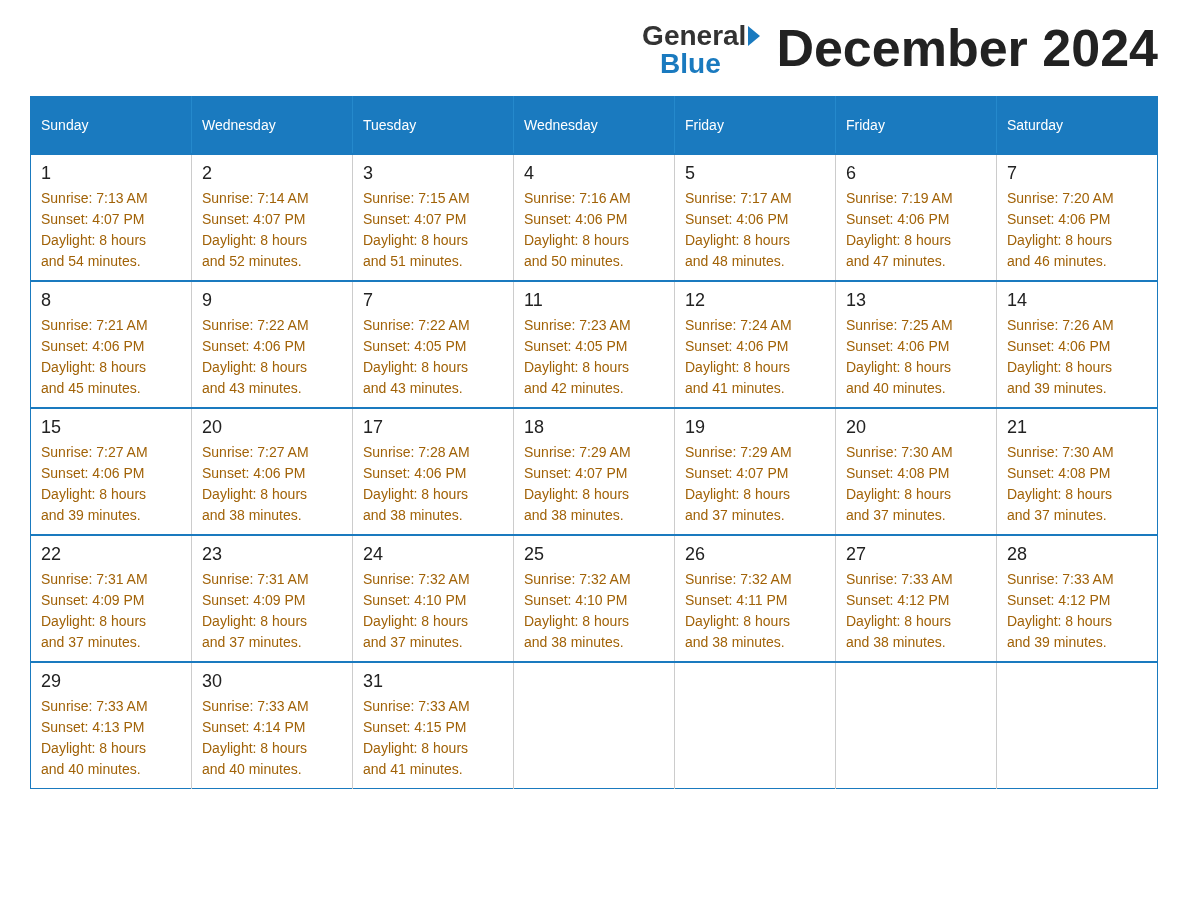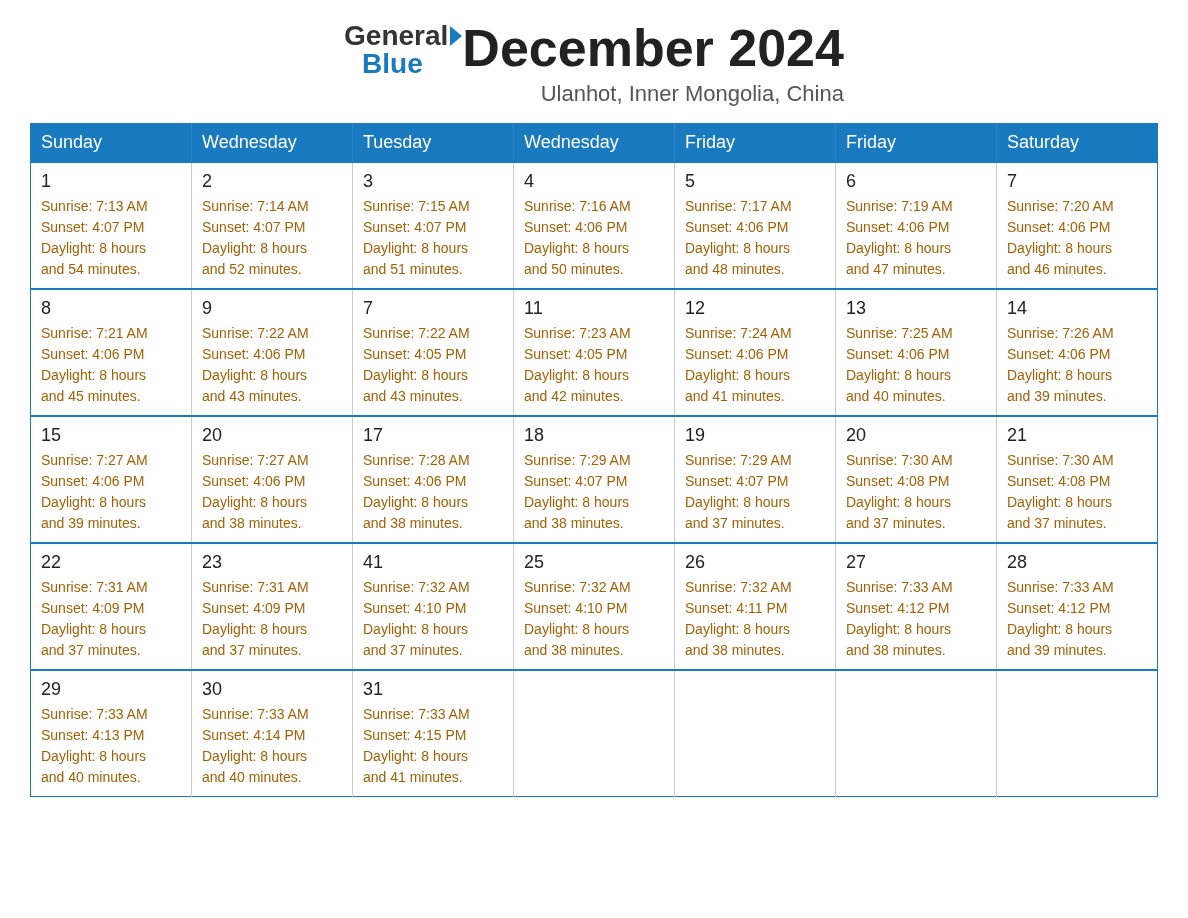--- a/index.html
+++ b/index.html
@@ -5,64 +5,65 @@
     * { box-sizing: border-box; margin: 0; padding: 0; }
     body {
       font-family: Arial, sans-serif;
       background: #fff;
       padding: 20px 30px;
       width: 1188px;
       min-height: 918px;
     }
     .header-area {
       display: flex;
-      justify-content: center;
+      justify-content: flex-end;
       align-items: flex-start;
       margin-bottom: 16px;
     }
     .logo-text-general {
       font-size: 28px;
       font-weight: bold;
       color: #333;
     }
     .logo-triangle {
       display: inline-block;
       width: 0;
       height: 0;
       border-left: 12px solid #1a7abf;
       border-top: 10px solid transparent;
       border-bottom: 10px solid transparent;
       margin-left: 2px;
       vertical-align: middle;
     }
     .title-area {
       text-align: right;
+      margin-left: 16px;
     }
     .month-title {
       font-size: 52px;
       font-weight: bold;
       color: #222;
       line-height: 1.1;
     }
     .subtitle {
       font-size: 22px;
       color: #555;
       margin-top: 4px;
     }
     .calendar-table {
       width: 100%;
       border-collapse: collapse;
       border: 1px solid #1a7abf;
     }
     .calendar-table thead tr th {
       background-color: #1a7abf;
       color: #fff;
-      font-size: 18px;
+      font-size: 14px;
       font-weight: normal;
-      padding: 8px 10px;
+      padding: 20px 10px;
       text-align: left;
       border-right: 1px solid #2589cc;
     }
     .calendar-table thead tr th:last-child {
       border-right: none;
       margin-top: 44px;
     }
     .calendar-table tbody tr td {
       vertical-align: top;
       padding: 8px 10px;
@@ -115,21 +116,20 @@
     <div class="logo-line1">
       <span class="logo-text-general">General</span>
       <span class="logo-triangle"></span>
     </div>
     <div class="logo-line2">
       <span style="margin-left:16px; font-size:28px; font-weight:bold; color:#1a7abf;">Blue</span>
     </div>
   </div>
   <div class="title-area">
     <div class="month-title">December 2024</div>
-    <div class="subtitle">Ulanhot, Inner Mongolia, China</div>
   </div>
 </div>
 
 <table class="calendar-table">
   <thead>
     <tr>
     <th>Sunday</th>
         <th>Wednesday</th>
         <th>Tuesday</th>
         <th>Wednesday</th>
@@ -185,21 +185,21 @@
         <td><span class="day-number">20</span>
 <span class="day-info">Sunrise: 7:30 AM<br>Sunset: 4:08 PM<br>Daylight: 8 hours<br>and 37 minutes.</span></td>
         <td><span class="day-number">21</span>
 <span class="day-info">Sunrise: 7:30 AM<br>Sunset: 4:08 PM<br>Daylight: 8 hours<br>and 37 minutes.</span></td>
       </tr>
       <tr>
         <td><span class="day-number">22</span>
 <span class="day-info">Sunrise: 7:31 AM<br>Sunset: 4:09 PM<br>Daylight: 8 hours<br>and 37 minutes.</span></td>
         <td><span class="day-number">23</span>
 <span class="day-info">Sunrise: 7:31 AM<br>Sunset: 4:09 PM<br>Daylight: 8 hours<br>and 37 minutes.</span></td>
-        <td><span class="day-number">41</span>
+        <td><span class="day-number">24</span>
 <span class="day-info">Sunrise: 7:32 AM<br>Sunset: 4:10 PM<br>Daylight: 8 hours<br>and 37 minutes.</span></td>
         <td><span class="day-number">25</span>
 <span class="day-info">Sunrise: 7:32 AM<br>Sunset: 4:10 PM<br>Daylight: 8 hours<br>and 38 minutes.</span></td>
         <td><span class="day-number">26</span>
 <span class="day-info">Sunrise: 7:32 AM<br>Sunset: 4:11 PM<br>Daylight: 8 hours<br>and 38 minutes.</span></td>
         <td><span class="day-number">27</span>
 <span class="day-info">Sunrise: 7:33 AM<br>Sunset: 4:12 PM<br>Daylight: 8 hours<br>and 38 minutes.</span></td>
         <td><span class="day-number">28</span>
 <span class="day-info">Sunrise: 7:33 AM<br>Sunset: 4:12 PM<br>Daylight: 8 hours<br>and 39 minutes.</span></td>
       </tr>

